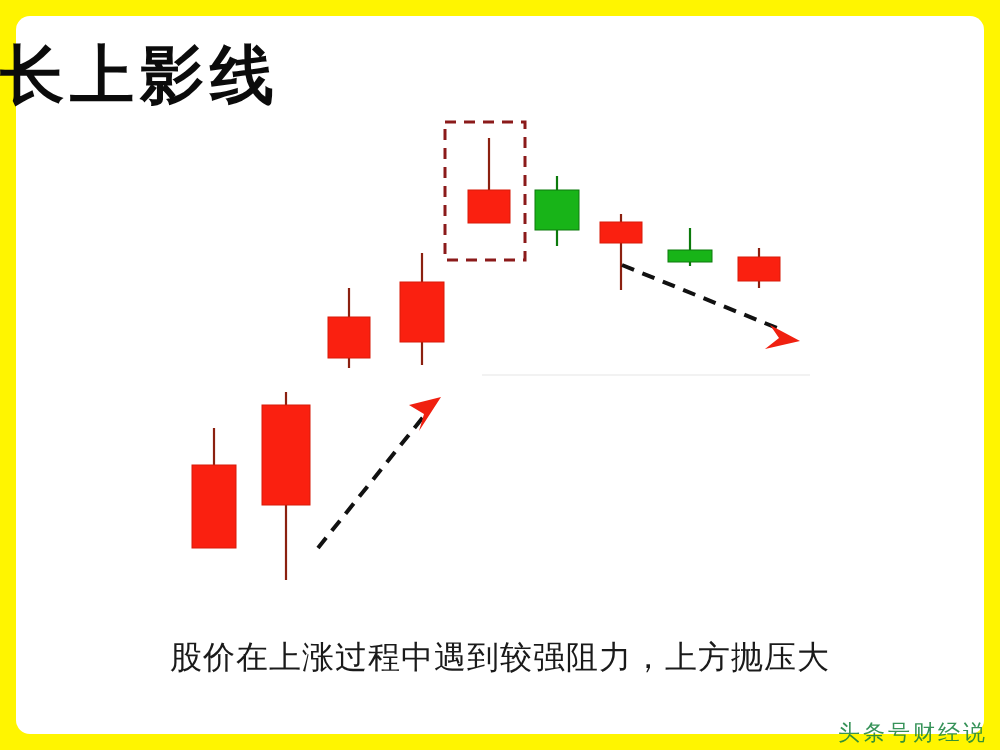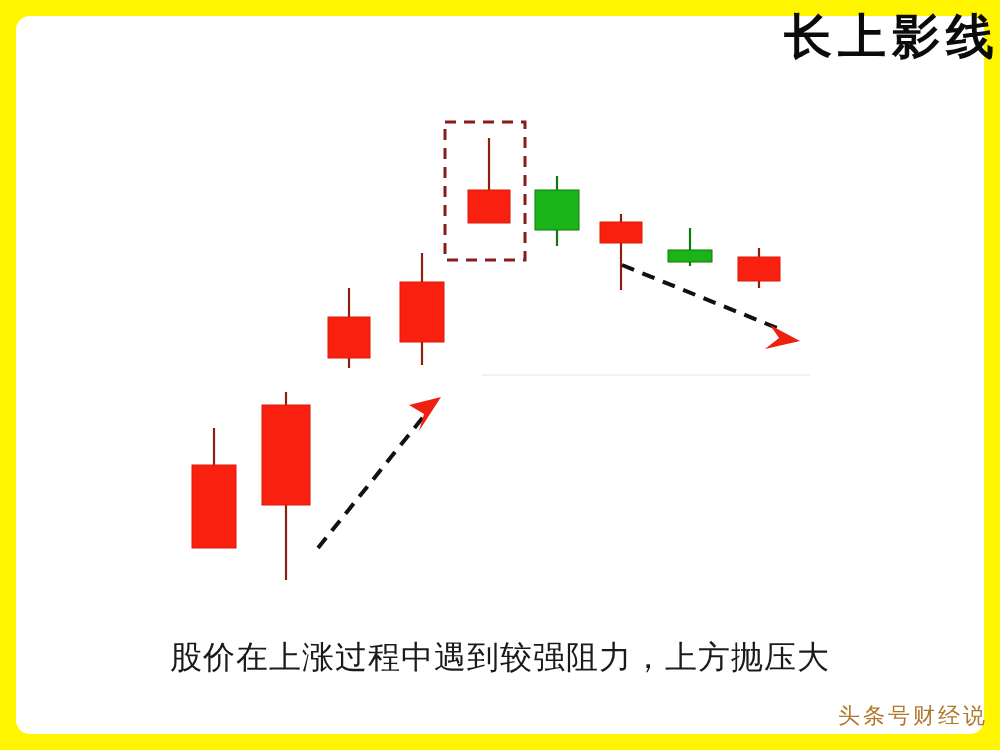--- a/index.html
+++ b/index.html
@@ -23,26 +23,26 @@
     top: 16px;
     width: 968px;
     height: 718px;
     background: #ffffff;
     border-radius: 14px;
     overflow: hidden;
   }
   #title {
     position: absolute;
     left: 0;
-    top: 11px;
+    top: 41px;
     width: 1000px;
-    text-align: right;
+    text-align: left;
     font-family: "DejaVu Serif", "Liberation Serif", serif;
     font-weight: bold;
-    font-size: 48px;
+    font-size: 64px;
     letter-spacing: 6px;
     color: #0b0b0b;
     line-height: 1.05;
     white-space: nowrap;
   }
   #caption {
     position: absolute;
     left: 0;
     top: 636px;
     width: 1000px;
@@ -56,24 +56,24 @@
   #chart-svg {
     position: absolute;
     left: 0;
     top: 0;
     width: 1000px;
     height: 750px;
   }
   .watermark {
     position: absolute;
     right: 12px;
-    bottom: 19px;
+    bottom: 2px;
     font-size: 22px;
     letter-spacing: 3px;
-    color: #a16207;
+    color: #15803d;
     opacity: 0.85;
     white-space: nowrap;
     font-family: "DejaVu Sans", "Liberation Sans", sans-serif;
     margin-left: 17px;
   }
 </style>
 </head>
 <body>
 
 <div id="page" style="background: rgb(255, 245, 0);">

